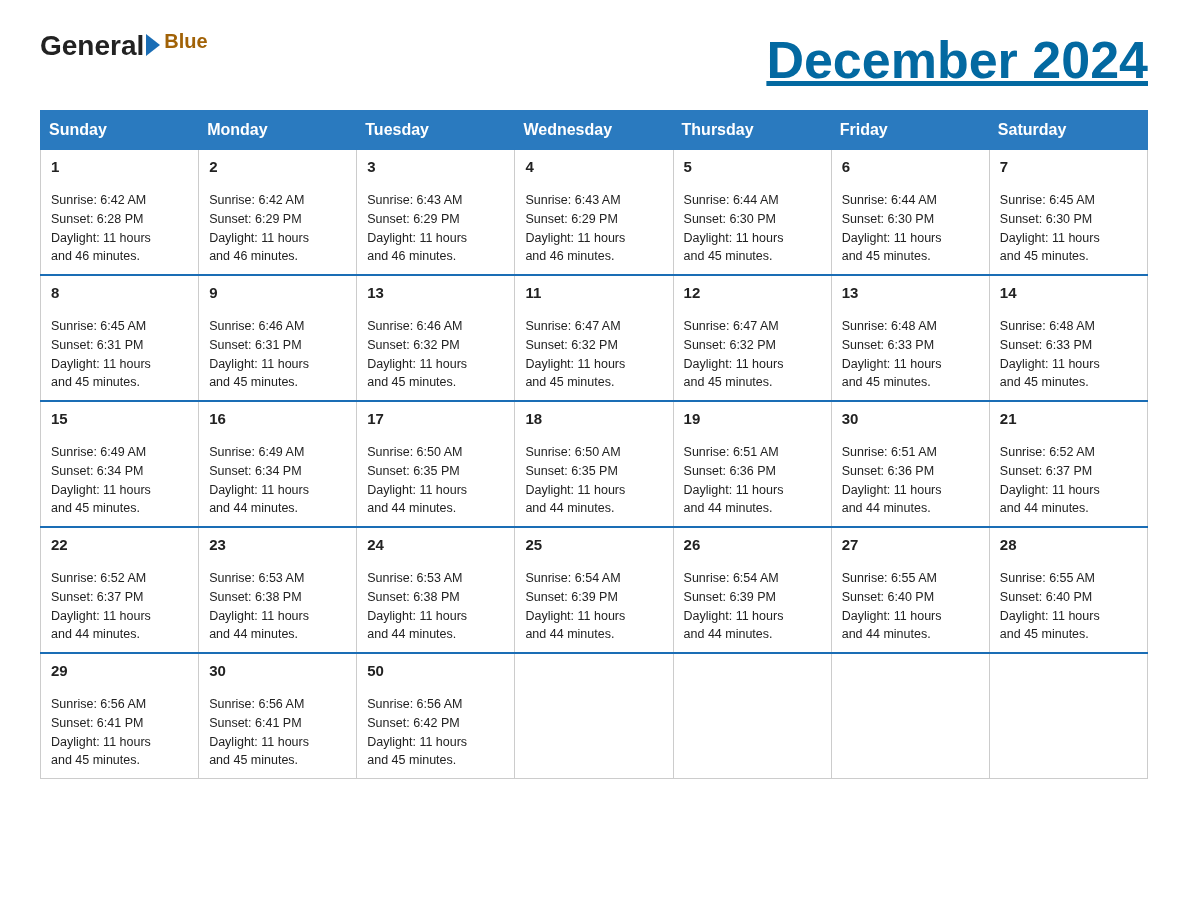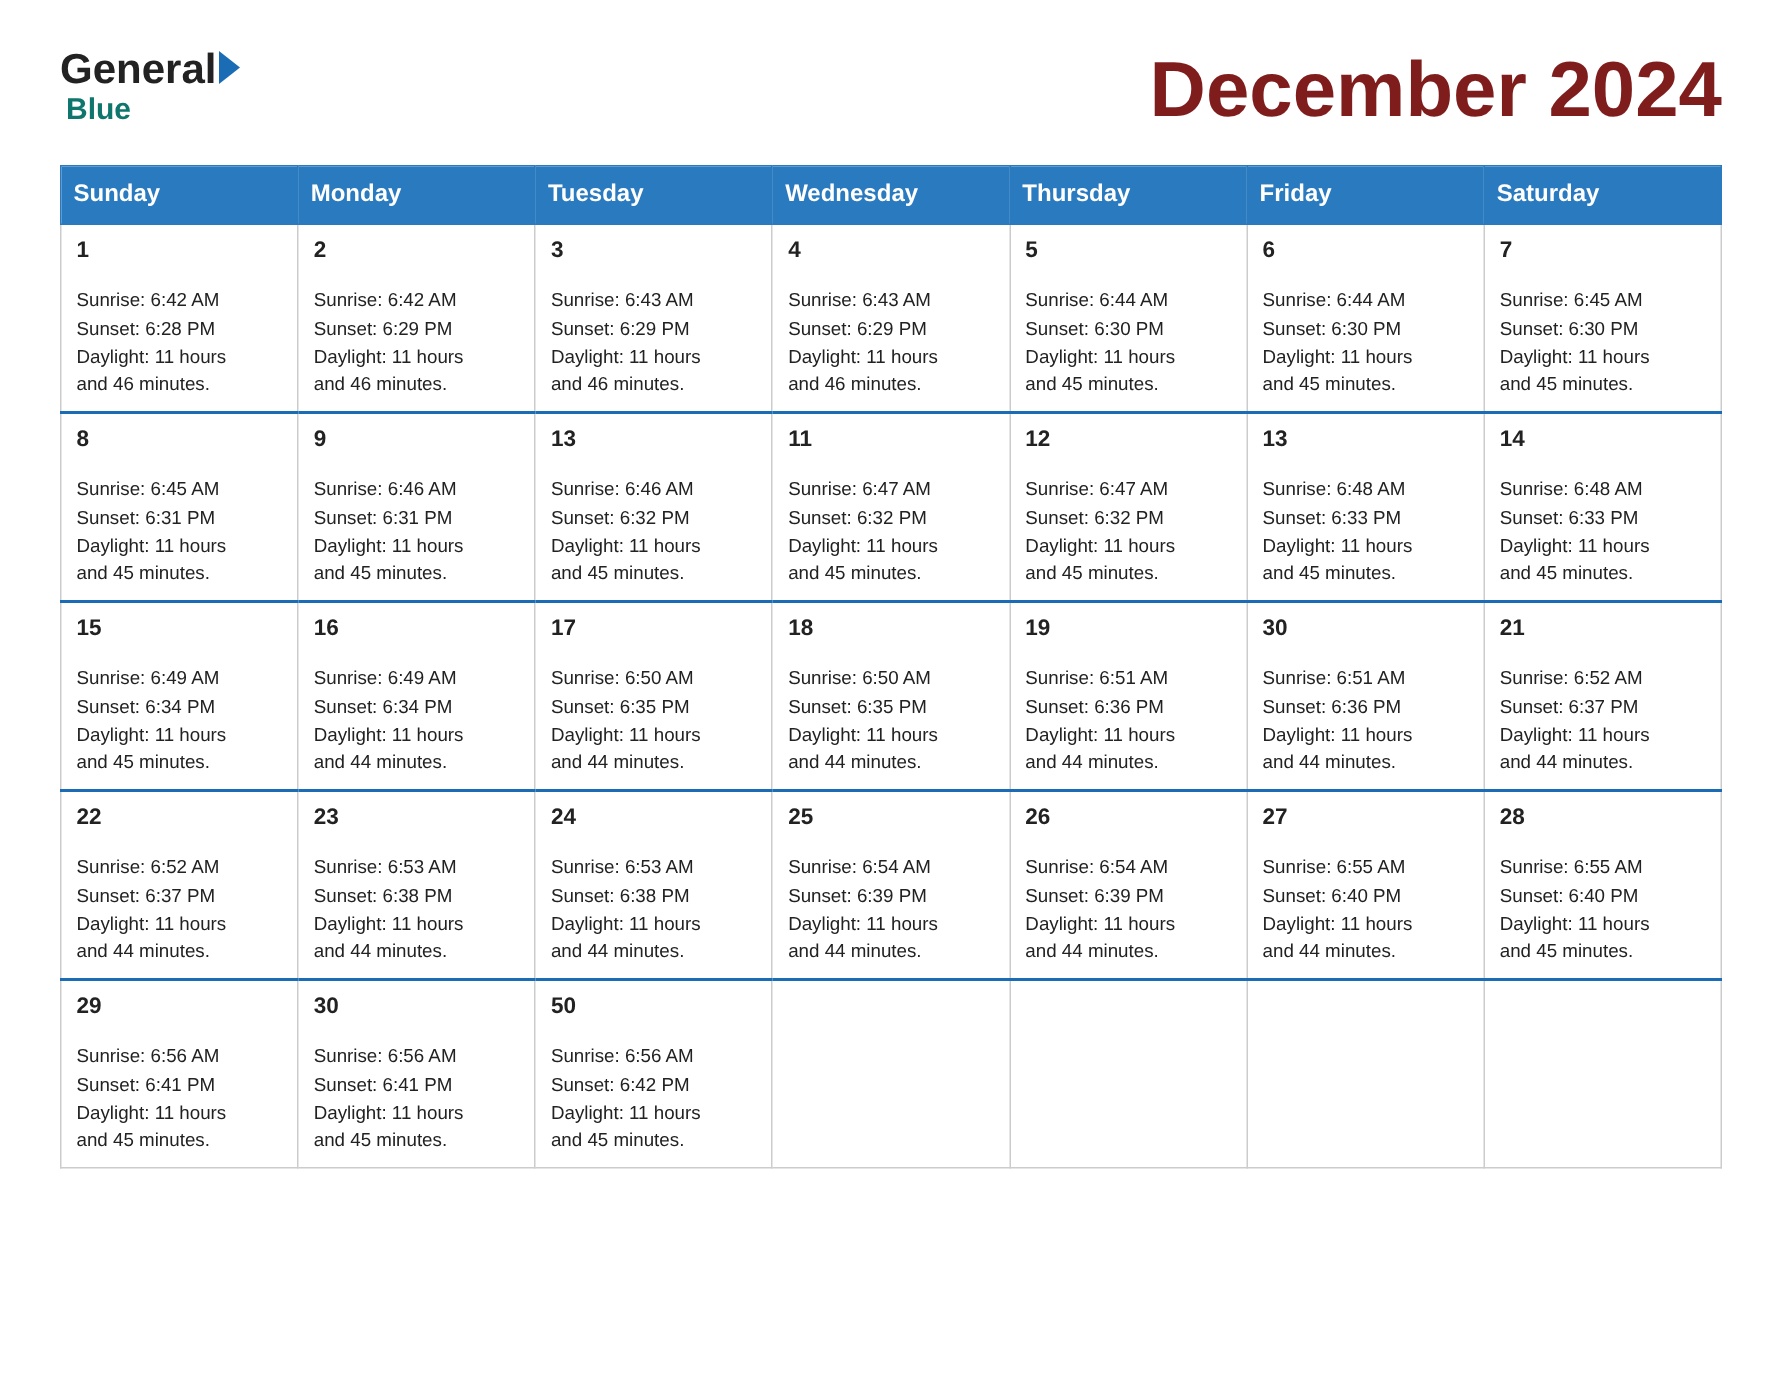--- a/index.html
+++ b/index.html
@@ -10,52 +10,53 @@
       color: #222;
     }
     .header {
       display: flex;
       justify-content: space-between;
       align-items: flex-start;
       margin-bottom: 20px;
     }
     .logo {
       display: flex;
-      flex-direction: column;
+      flex-direction: row;
     }
     .logo-text {
       display: flex;
       align-items: center;
       font-size: 28px;
       font-weight: bold;
       color: #222;
     }
     .logo-arrow {
       width: 0;
       height: 0;
       border-left: 14px solid #1a6db5;
       border-top: 11px solid transparent;
       border-bottom: 11px solid transparent;
       display: inline-block;
       margin-left: 2px;
       margin-top: -2px;
     }
     .logo-subtitle {
-      color: #0f766e;
+      color: #a16207;
       font-size: 20px;
       font-weight: bold;
       margin-left: 4px;
     }
     .title-block {
       text-align: right;
     }
     .month-title {
       font-size: 52px;
       font-weight: bold;
-      color: #7f1d1d;
+      color: #0369a1;
+      text-decoration: underline;
     }
     .location {
       font-size: 20px;
       color: #555;
       margin-top: 4px;
     }
     .calendar {
       width: 100%;
       border-collapse: collapse;
       border: 1px solid #aaa;

